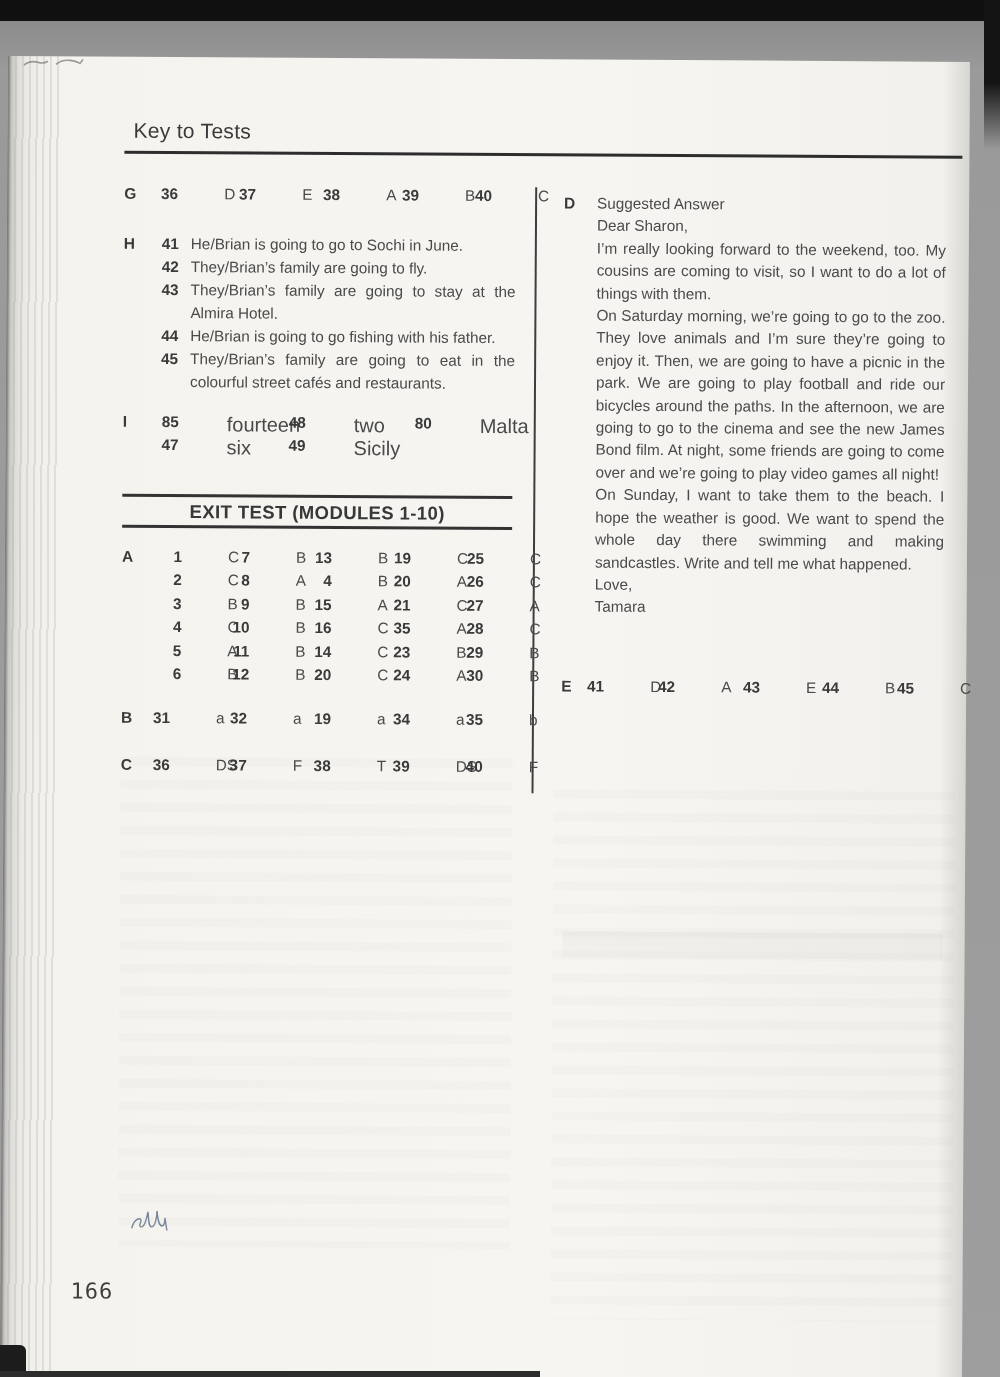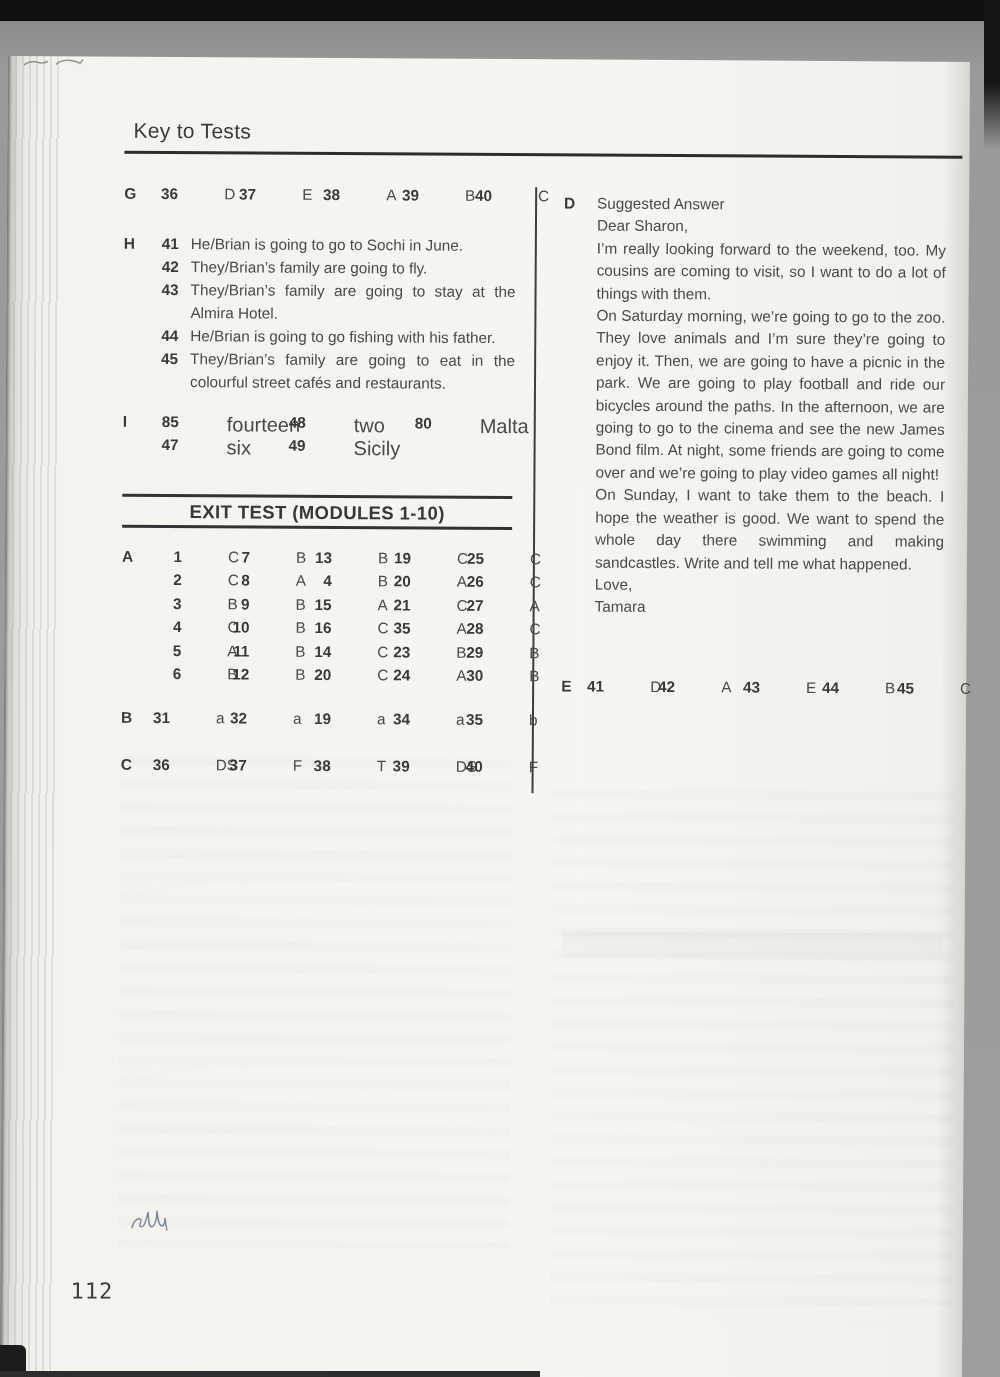--- a/index.html
+++ b/index.html
@@ -453,18 +453,18 @@
             <b class="num">45</b>
             <span class="ansv">C</span>
           </span>
         </div>
     </div>
 
     <svg class="scribble" width="48" height="40" viewBox="0 0 48 40">
       <path d="M3 25 C5 17 11 14 12 17 C13 19 9 23 12 24 C16 25 18 14 19 9 C20 14 19 24 23 24 C27 23 28 12 28 8 C29 14 29 22 33 23 C36 23 36 18 36 15 L38 27" fill="none" stroke="#64748f" stroke-width="1.4" stroke-linecap="round"></path>
     </svg>
 
-    <div class="pgnum">112</div>
+    <div class="pgnum">166</div>
   </div>
 
   <div class="bottom-blob"></div>
   <div class="bottom-strip"></div>
 </div>
 
 </body></html>

